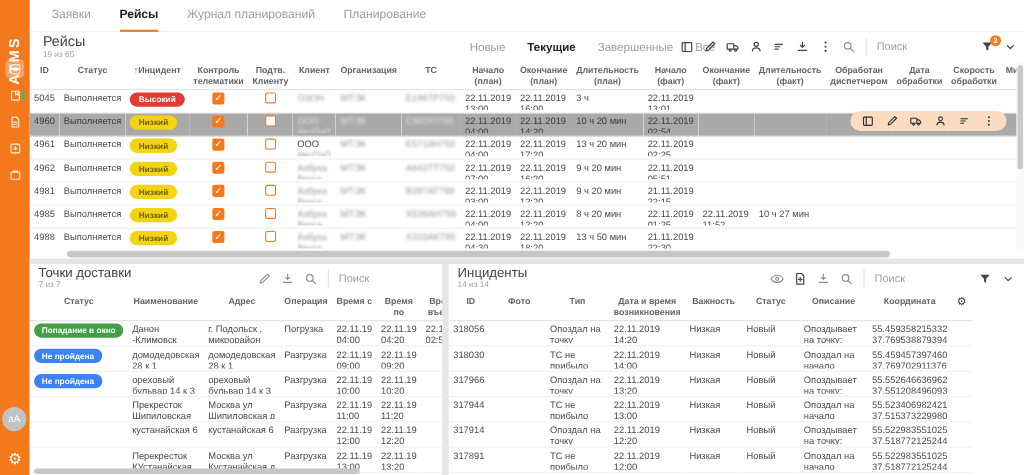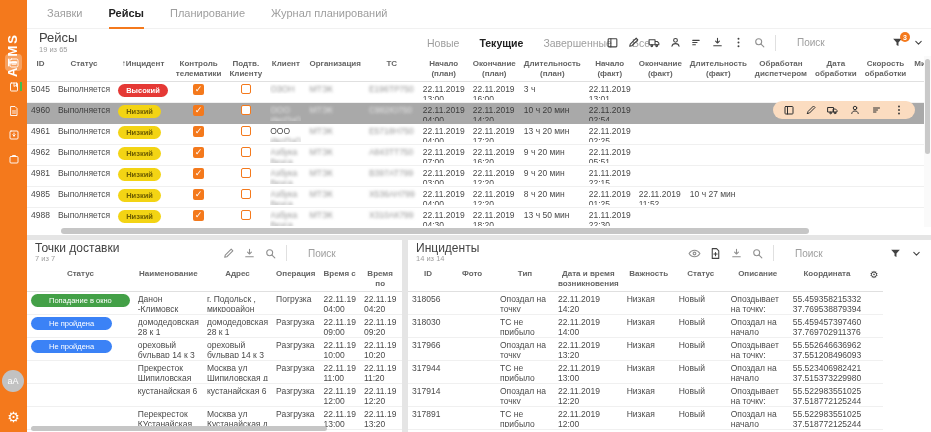--- a/index.html
+++ b/index.html
@@ -30,21 +30,21 @@
   .ptitle-block{padding-left:12px;line-height:1.1}
   .ptitle{font-size:13px;color:#424242}
   .pcount{font-size:7.5px;color:#9e9e9e}
   .view-tabs{position:absolute;left:400px;top:0;height:27px;display:flex;align-items:center;gap:20px;font-size:10.5px;color:#9e9e9e}
   .view-tabs .vt{cursor:pointer}
   .view-tabs .vt.active{color:#212121;font-weight:bold}
   .toolbar{position:absolute;right:6px;top:0;height:27px;display:flex;align-items:center;gap:8px}
   .ticon{width:13px;height:13px;color:#424242;display:inline-flex;cursor:pointer}
   .ticon.gray{color:#8f8f8f}
   .ticon svg,.actpill svg{width:100%;height:100%;fill:none;stroke:currentColor;stroke-width:2;stroke-linecap:round;stroke-linejoin:round}
-  .search-box{display:flex;align-items:center;border-left:1px solid #e0e0e0;padding-left:19px;margin-left:1px;height:16px}
+  .search-box{display:flex;align-items:center;border-left:1px solid #e0e0e0;padding-left:7px;margin-left:1px;height:16px}
   .search-box input{border:none;outline:none;font-size:10px;width:84px;color:#424242;font-family:inherit;background:transparent}
   .search-box input::placeholder{color:#9e9e9e}
   .funnel-wrap{position:relative;display:inline-flex}
   .fbadge{position:absolute;top:-4px;right:-6px;width:10px;height:10px;border-radius:50%;background:#F4791C;color:#fff;
           font-size:7px;font-weight:bold;display:flex;align-items:center;justify-content:center}
 
   
   table{border-collapse:collapse;table-layout:fixed}
   th{font-size:8px;color:#646464;font-weight:bold;text-align:center;padding:3px 4px;vertical-align:top;
      border-bottom:1px solid #e0e0e0;line-height:1.2;overflow:hidden}
@@ -55,21 +55,21 @@
   tr.sel{background:#a9a9a9}
   tr.sel td{border-bottom-color:#a9a9a9;color:#3c3c3c}
   .blur{filter:blur(1.5px);color:#979797}
   tr.sel .blur{color:#e4e4e4}
   .cb{display:inline-block;border-radius:2px;cursor:pointer}
   .cb.on{width:11px;height:11px;background:#F4791C;color:#fff;font-size:9px;line-height:11px;text-align:center}
   .cb.off{width:8px;height:8px;border:1.5px solid #F4791C;background:#fff}
   .pill{display:inline-block;padding:2px 8px;border-radius:9px;font-size:7.5px;font-weight:bold;white-space:nowrap}
   .pill.high{background:#E53935;color:#fff}
   .pill.low{background:#F3D414;color:#6e5d00}
-  .stat{display:inline-block;padding:2px 18px;border-radius:9px;font-size:7.5px;font-weight:normal;color:#fff;white-space:nowrap}
+  .stat{display:inline-block;padding:2px 7px;border-radius:9px;font-size:7.5px;font-weight:bold;color:#fff;white-space:nowrap}
   .stat.green{background:#43A047}
   .stat.red{background:#3b82f6}
 
   .trips-wrap{position:relative;height:171px;flex:none;overflow:hidden}
   .vscroll{position:absolute;top:0;right:0;width:7px;height:171px;background:#fafafa}
   .vthumb{position:absolute;top:3px;right:1px;width:5px;height:95px;background:#c9c9c9;border-radius:3px;cursor:pointer}
   .actpill{position:absolute;top:45px;right:16px;background:#FBDCC0;border-radius:12px;padding:3px 10px;
            display:flex;gap:10px;align-items:center}
   .actpill .ticon{width:12px;height:12px;color:#2f2f2f}
   .hscroll{height:8px;flex:none;position:relative}
@@ -129,22 +129,22 @@
         </span>
       </nav>
     <div class="avatar">aA</div>
     <div class="side-gear">⚙</div>
   </aside>
 
   <main>
     <nav class="topnav" id="topnav">
         <div class="tab ">Заявки</div>
         <div class="tab active">Рейсы</div>
+        <div class="tab ">Журнал планирований</div>
         <div class="tab ">Планирование</div>
-        <div class="tab ">Журнал планирований</div>
       </nav>
 
     <header class="phead">
       <div class="ptitle-block">
         <div class="ptitle">Рейсы</div>
         <div class="pcount">19 из 65</div>
       </div>
       <div class="view-tabs" id="view-tabs">
           <span class="vt ">Новые</span>
           <span class="vt active">Текущие</span>

